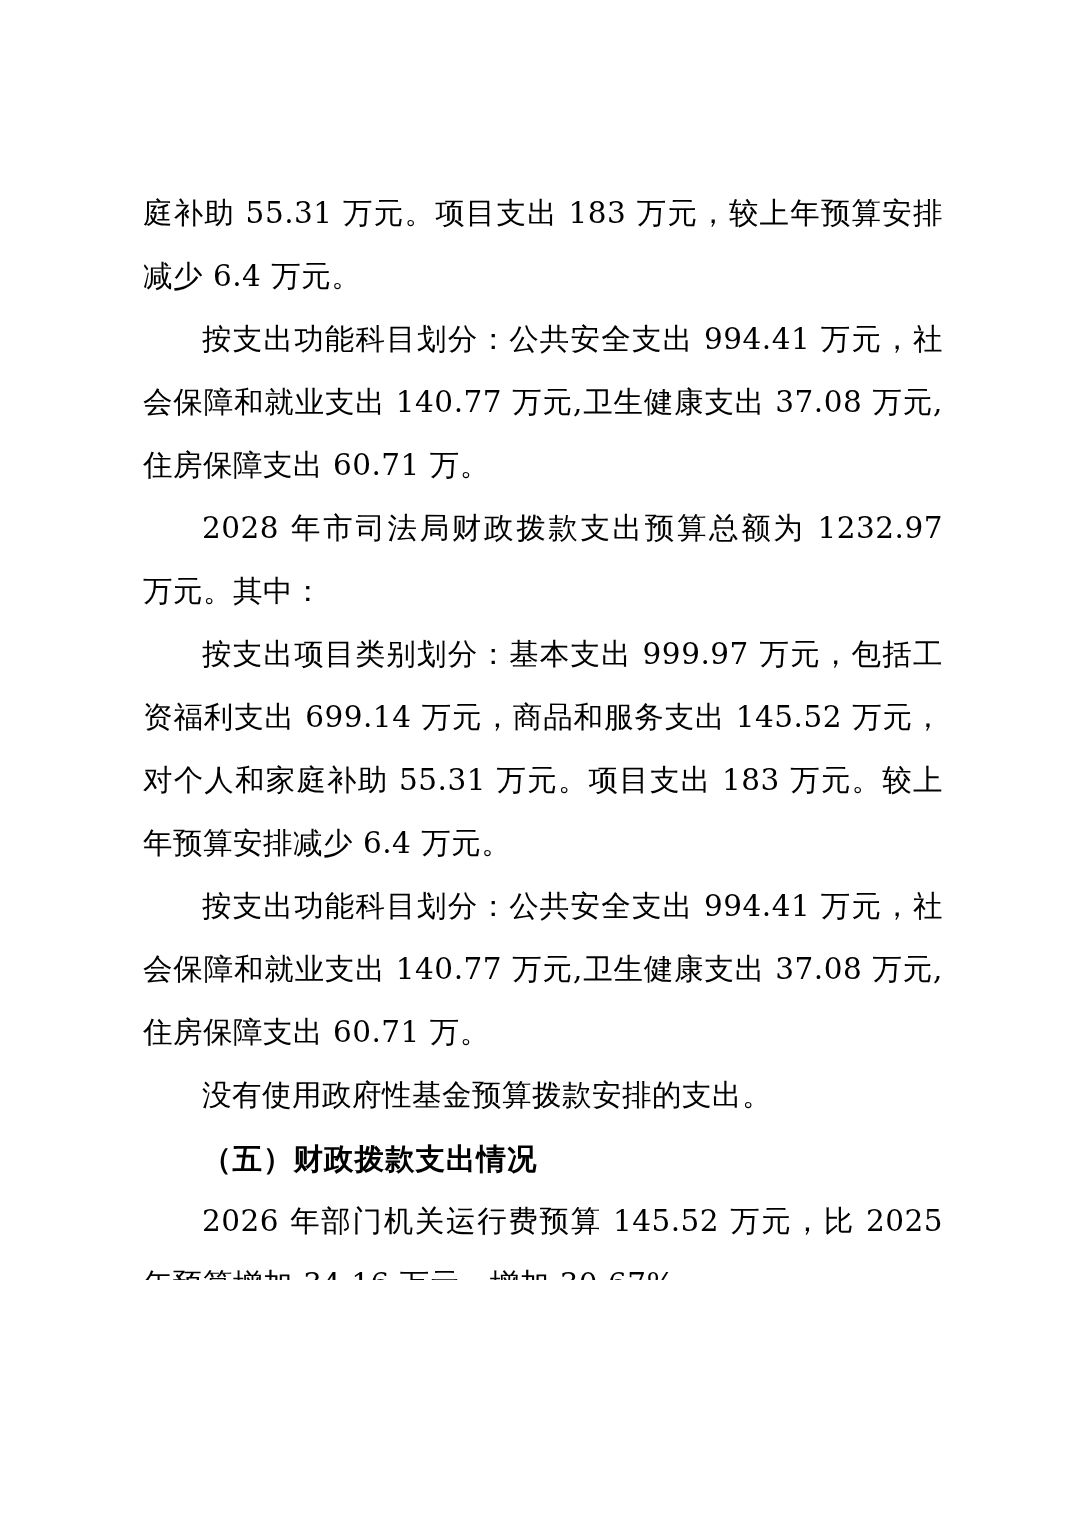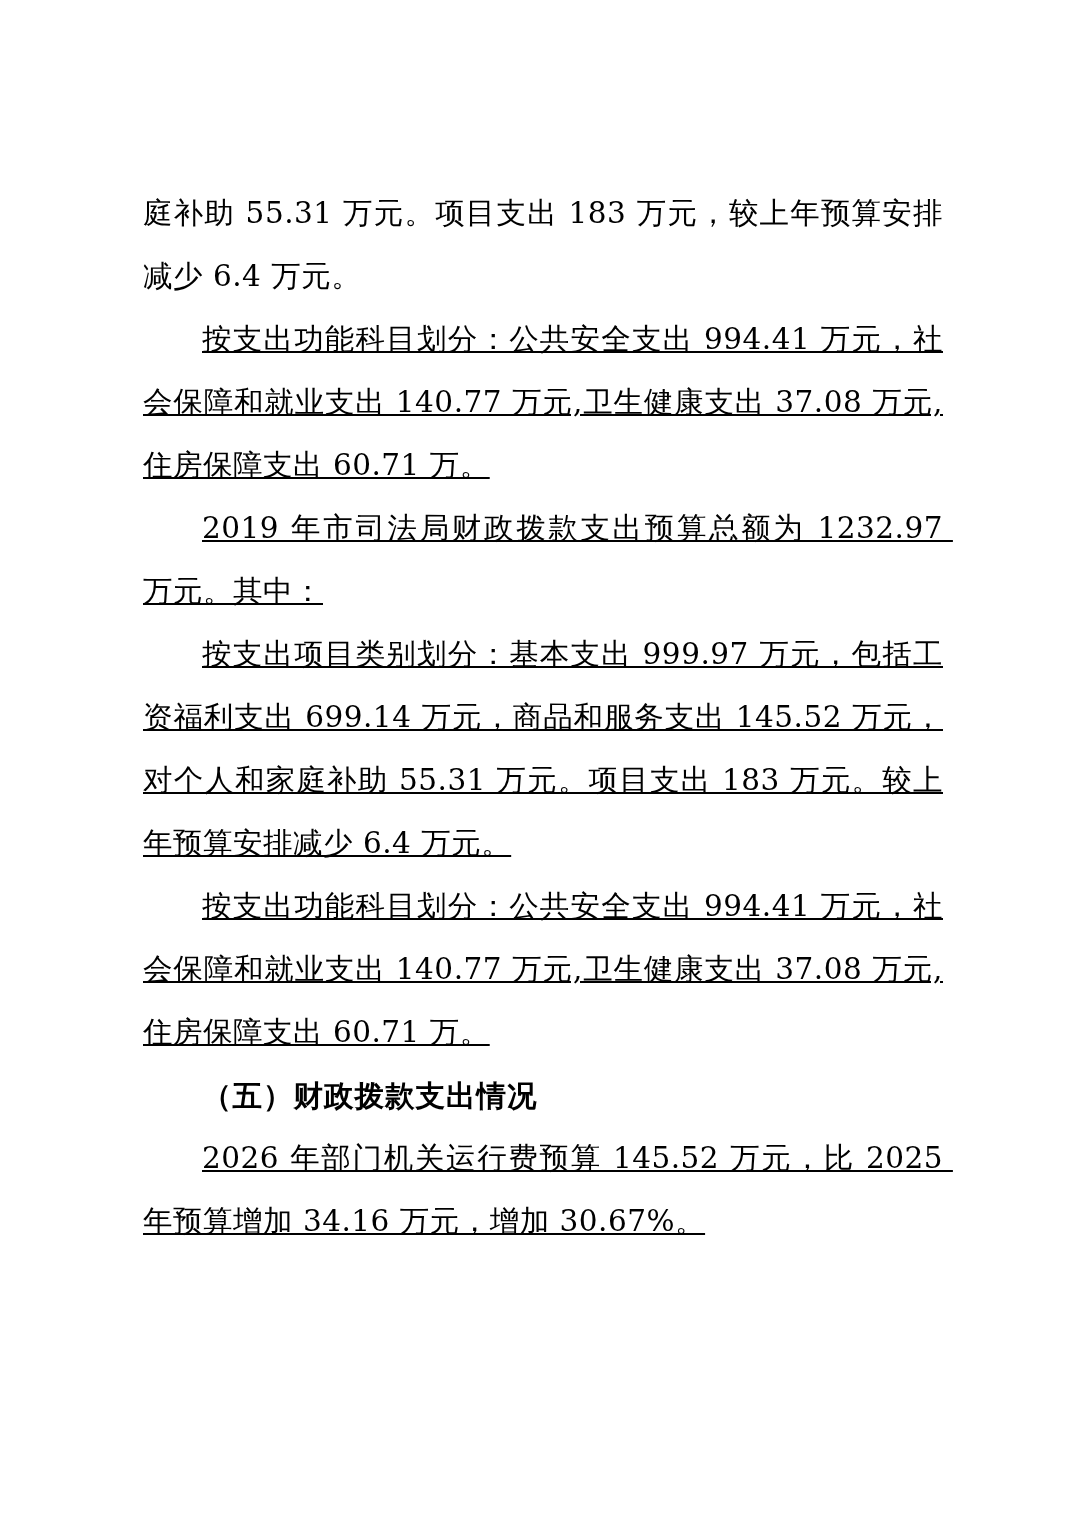--- a/index.html
+++ b/index.html
@@ -27,21 +27,20 @@
     margin: 0;
     font-size: 29.5px;
     line-height: 63px;
     letter-spacing: 0.5px;
     text-align: justify;
     text-justify: inter-ideograph;
     white-space: pre-wrap;
   }
   p.indent {
     text-indent: 59px;
-    text-decoration: underline;
   }
   p.heading {
     text-indent: 59px;
     font-weight: bold;
     font-family: "DejaVu Serif", "Liberation Serif", serif;
     letter-spacing: 1px;
   }
   .footer {
     position: absolute;
     left: 143px;
@@ -52,21 +51,22 @@
     text-align: left;
   }
 </style>
 </head>
 <body>
 
 <div class="page">
   <div class="content">
     <p class="body">庭补助 55.31 万元。项目支出 183 万元，较上年预算安排减少 6.4 万元。</p>
     <p class="indent">按支出功能科目划分：公共安全支出 994.41 万元，社会保障和就业支出 140.77 万元,卫生健康支出 37.08 万元,住房保障支出 60.71 万。</p>
-    <p class="indent">2019 年市司法局财政拨款支出预算总额为 1232.97 万元。其中：</p>
+    <p class="indent">2028 年市司法局财政拨款支出预算总额为 1232.97 万元。其中：</p>
     <p class="indent">按支出项目类别划分：基本支出 999.97 万元，包括工资福利支出 699.14 万元，商品和服务支出 145.52 万元，对个人和家庭补助 55.31 万元。项目支出 183 万元。较上年预算安排减少 6.4 万元。</p>
     <p class="indent">按支出功能科目划分：公共安全支出 994.41 万元，社会保障和就业支出 140.77 万元,卫生健康支出 37.08 万元,住房保障支出 60.71 万。</p>
+    <p class="indent">没有使用政府性基金预算拨款安排的支出。</p>
     <p class="heading">（五）财政拨款支出情况</p>
     <p class="indent">2026 年部门机关运行费预算 145.52 万元，比 2025 年预算增加 34.16 万元，增加 30.67%。</p>
 
   </div>
   <div class="footer">— 4 —</div>
 </div>
 
 </body></html>

